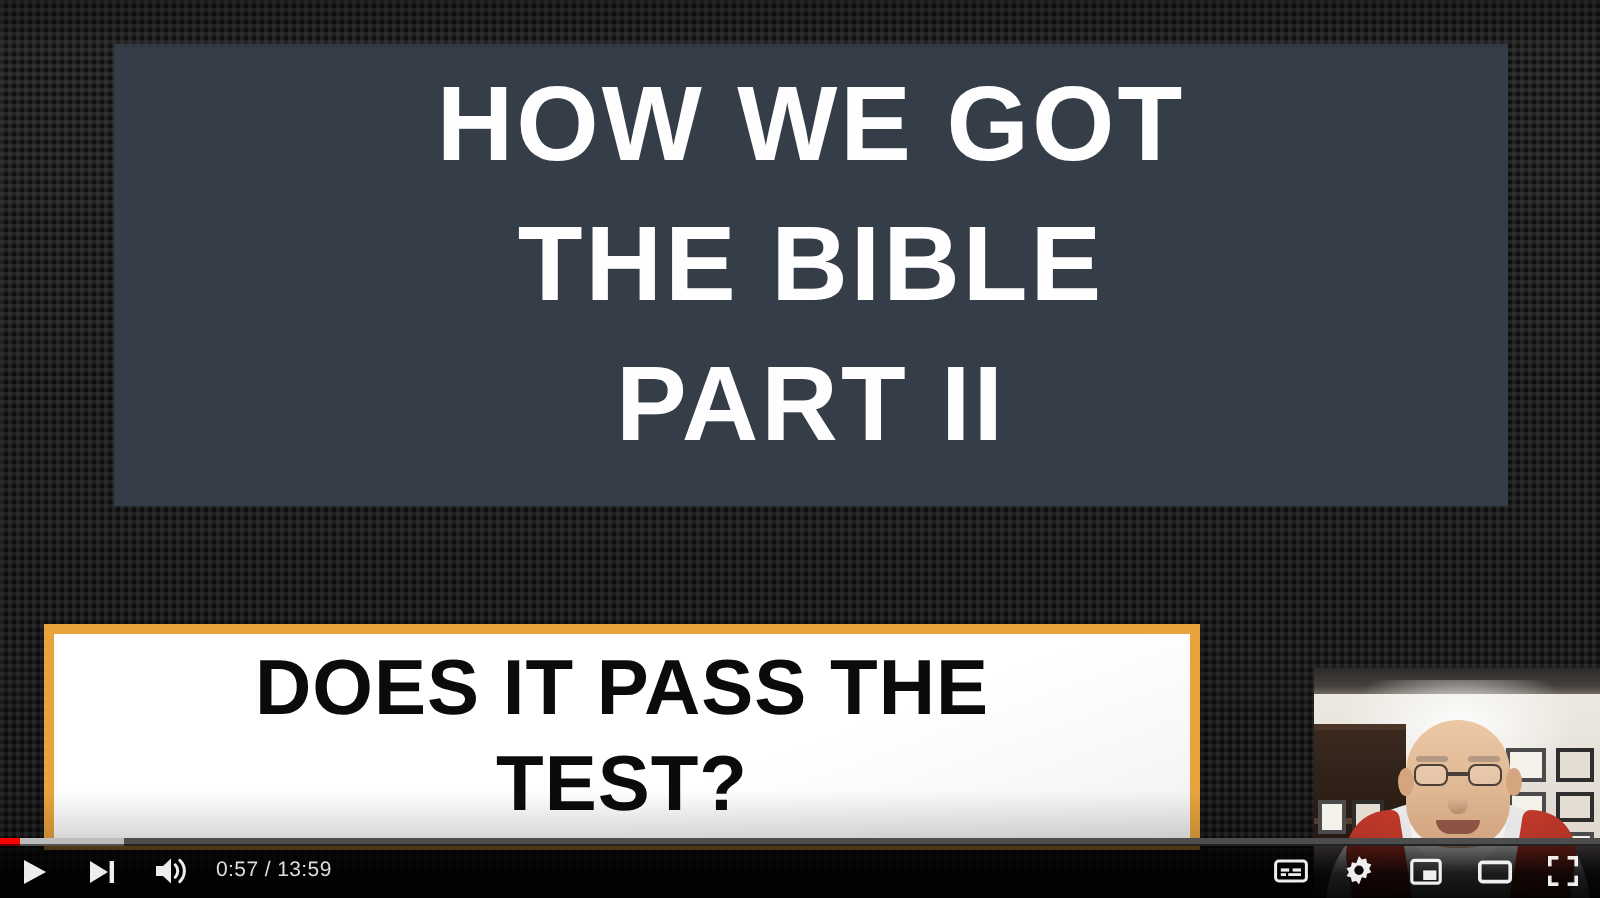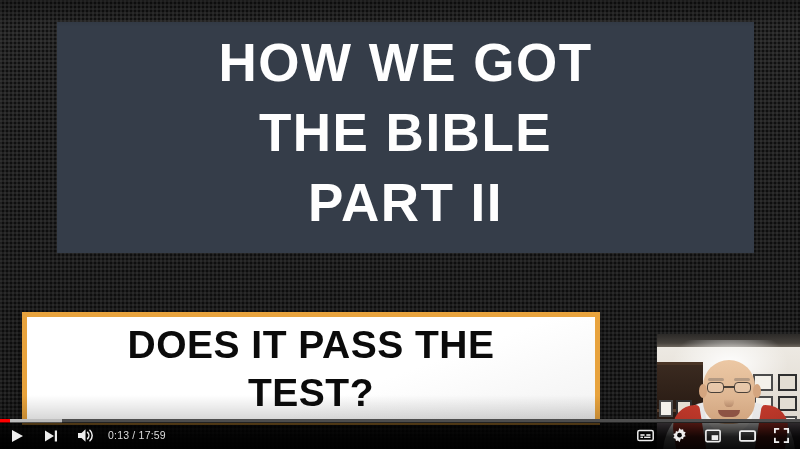--- a/index.html
+++ b/index.html
@@ -313,21 +313,21 @@
       </div>
 
       <div class="btn">
         <svg width="17" height="15" viewBox="0 0 17 15" aria-hidden="true">
           <polygon points="1,5 4.5,5 8.5,1.2 8.5,13.8 4.5,10 1,10" fill="#ffffff"></polygon>
           <path d="M10.6 4.4a4.4 4.4 0 0 1 0 6.2" stroke="#ffffff" stroke-width="1.5" fill="none" stroke-linecap="round"></path>
           <path d="M12.9 2.2a7.3 7.3 0 0 1 0 10.6" stroke="#ffffff" stroke-width="1.5" fill="none" stroke-linecap="round"></path>
         </svg>
       </div>
 
-      <div id="time">0:13 / 17:59</div>
+      <div id="time">0:57 / 13:59</div>
     </div>
 
     <div class="ctl-right">
 
       <div class="btn">
         <svg width="17" height="13" viewBox="0 0 17 13" aria-hidden="true">
           <rect x="0.8" y="1.5" width="15.4" height="10" rx="1.6" fill="none" stroke="#ffffff" stroke-width="1.5"></rect>
           <rect x="3.4" y="5.2" width="4.2" height="1.6" fill="#ffffff"></rect>
           <rect x="3.4" y="7.6" width="2.6" height="1.4" fill="#ffffff"></rect>
           <rect x="9.3" y="5.2" width="4.2" height="1.6" fill="#ffffff"></rect>

